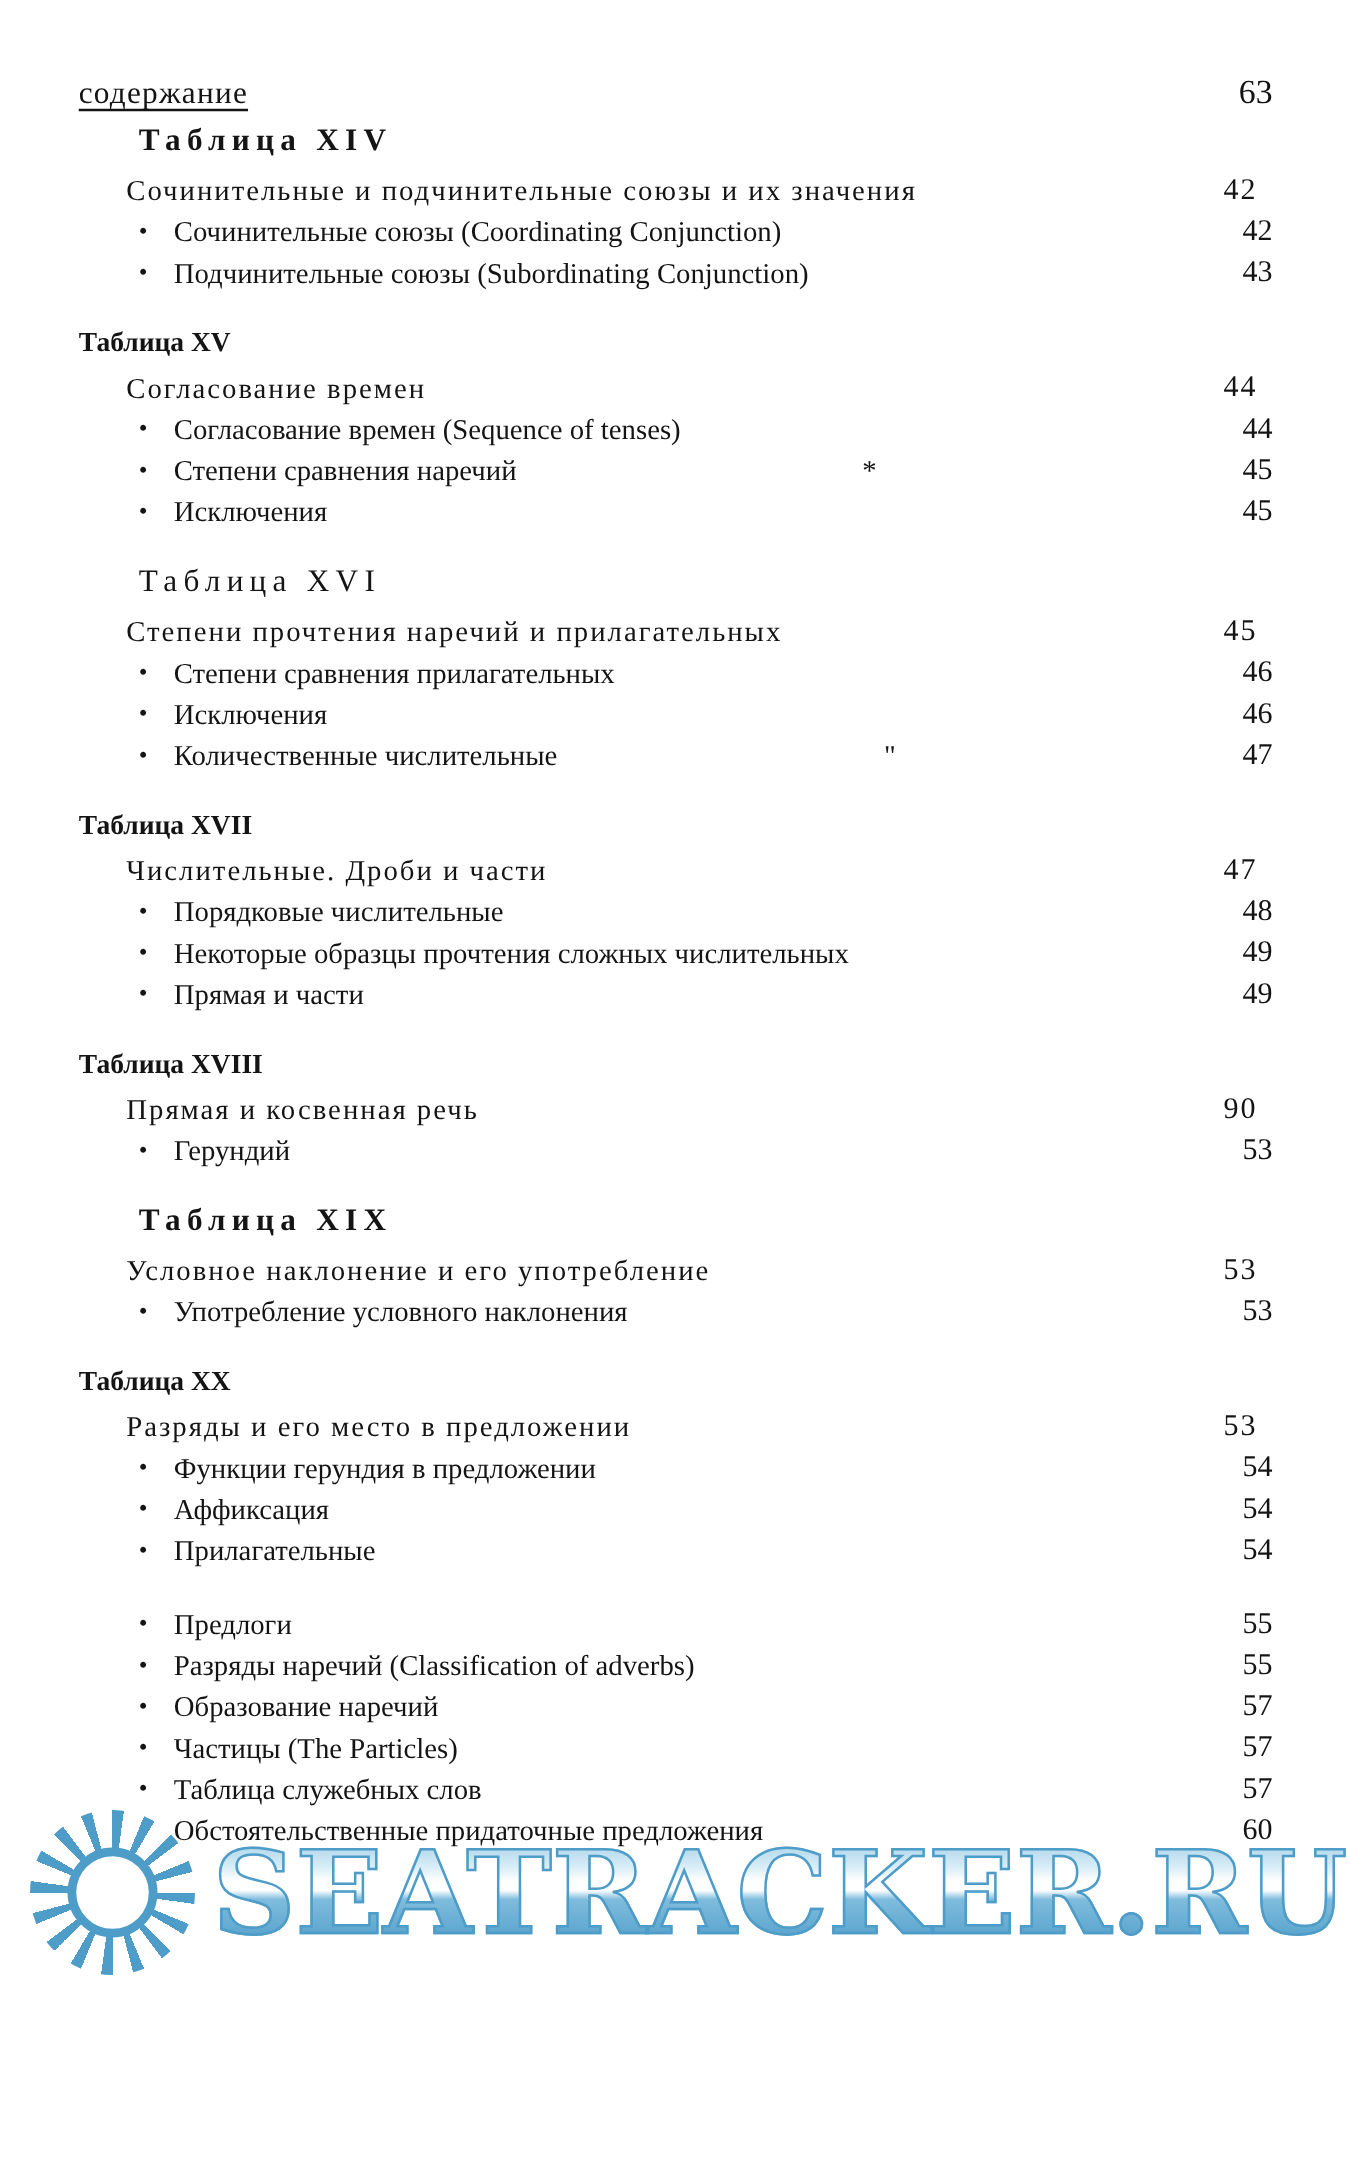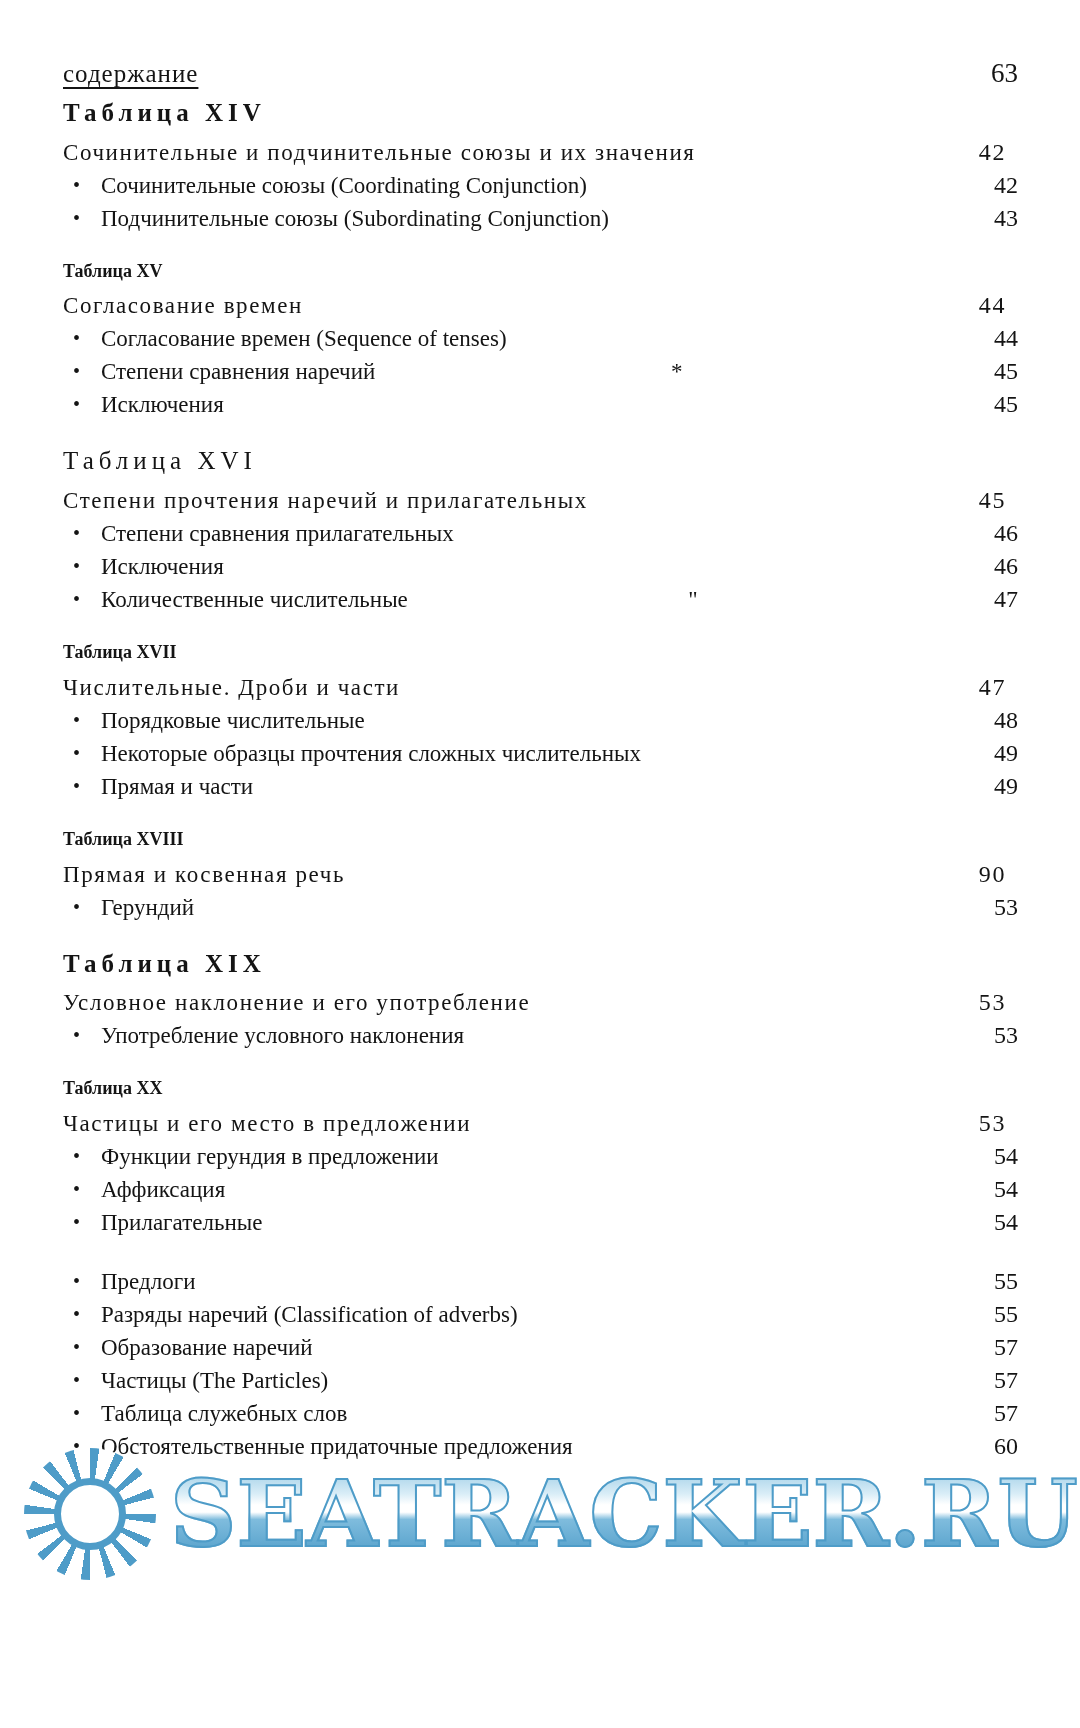--- a/index.html
+++ b/index.html
@@ -27,38 +27,40 @@
     text-underline-offset: 5px;
     letter-spacing: 1px;
   }
   .page-number-top {
     font-size: 27px;
     font-weight: normal;
   }
   .toc-section { margin-top: 26px; }
   .toc-section:first-child { margin-top: 4px; }
   .sec-title {
-    font-size: 18px;
+    font-size: 22px;
     font-weight: bold;
     margin-bottom: 8px;
     line-height: 1.15;
   }
   .sec-title.spaced {
     font-size: 25px;
     letter-spacing: 5px;
+    margin-left: 48px;
   }
   .sec-title.light {
     font-weight: 500;
     font-family: Liberation Serif, serif;
   }
   .entry {
     display: flex;
     align-items: flex-start;
     font-size: 23px;
     line-height: 33px;
+    margin-left: 38px;
   }
   .entry.lead {
     letter-spacing: 1.6px;
     padding-right: 12px;
   }
   .entry.sub { padding-left: 10px; }
   .bullet {
     width: 28px;
     flex: 0 0 28px;
     text-align: left;
@@ -250,21 +252,21 @@
         <div class="entry sub">
           <span class="bullet">•</span>
           <span class="entry-text">Употребление условного наклонения</span>
           <span class="spacer"></span>
           <span class="entry-page">53</span>
         </div>
       </section>
       <section class="toc-section">
         <h2 class="sec-title">Таблица XX</h2>
         <div class="entry lead">
-          <span class="entry-text">Частицы и его место в предложении</span>
+          <span class="entry-text">Разряды и его место в предложении</span>
           <span class="spacer"></span>
           <span class="entry-page">53</span>
         </div>
         <div class="entry sub">
           <span class="bullet">•</span>
           <span class="entry-text">Функции герундия в предложении</span>
           <span class="spacer"></span>
           <span class="entry-page">54</span>
         </div>
         <div class="entry sub">

